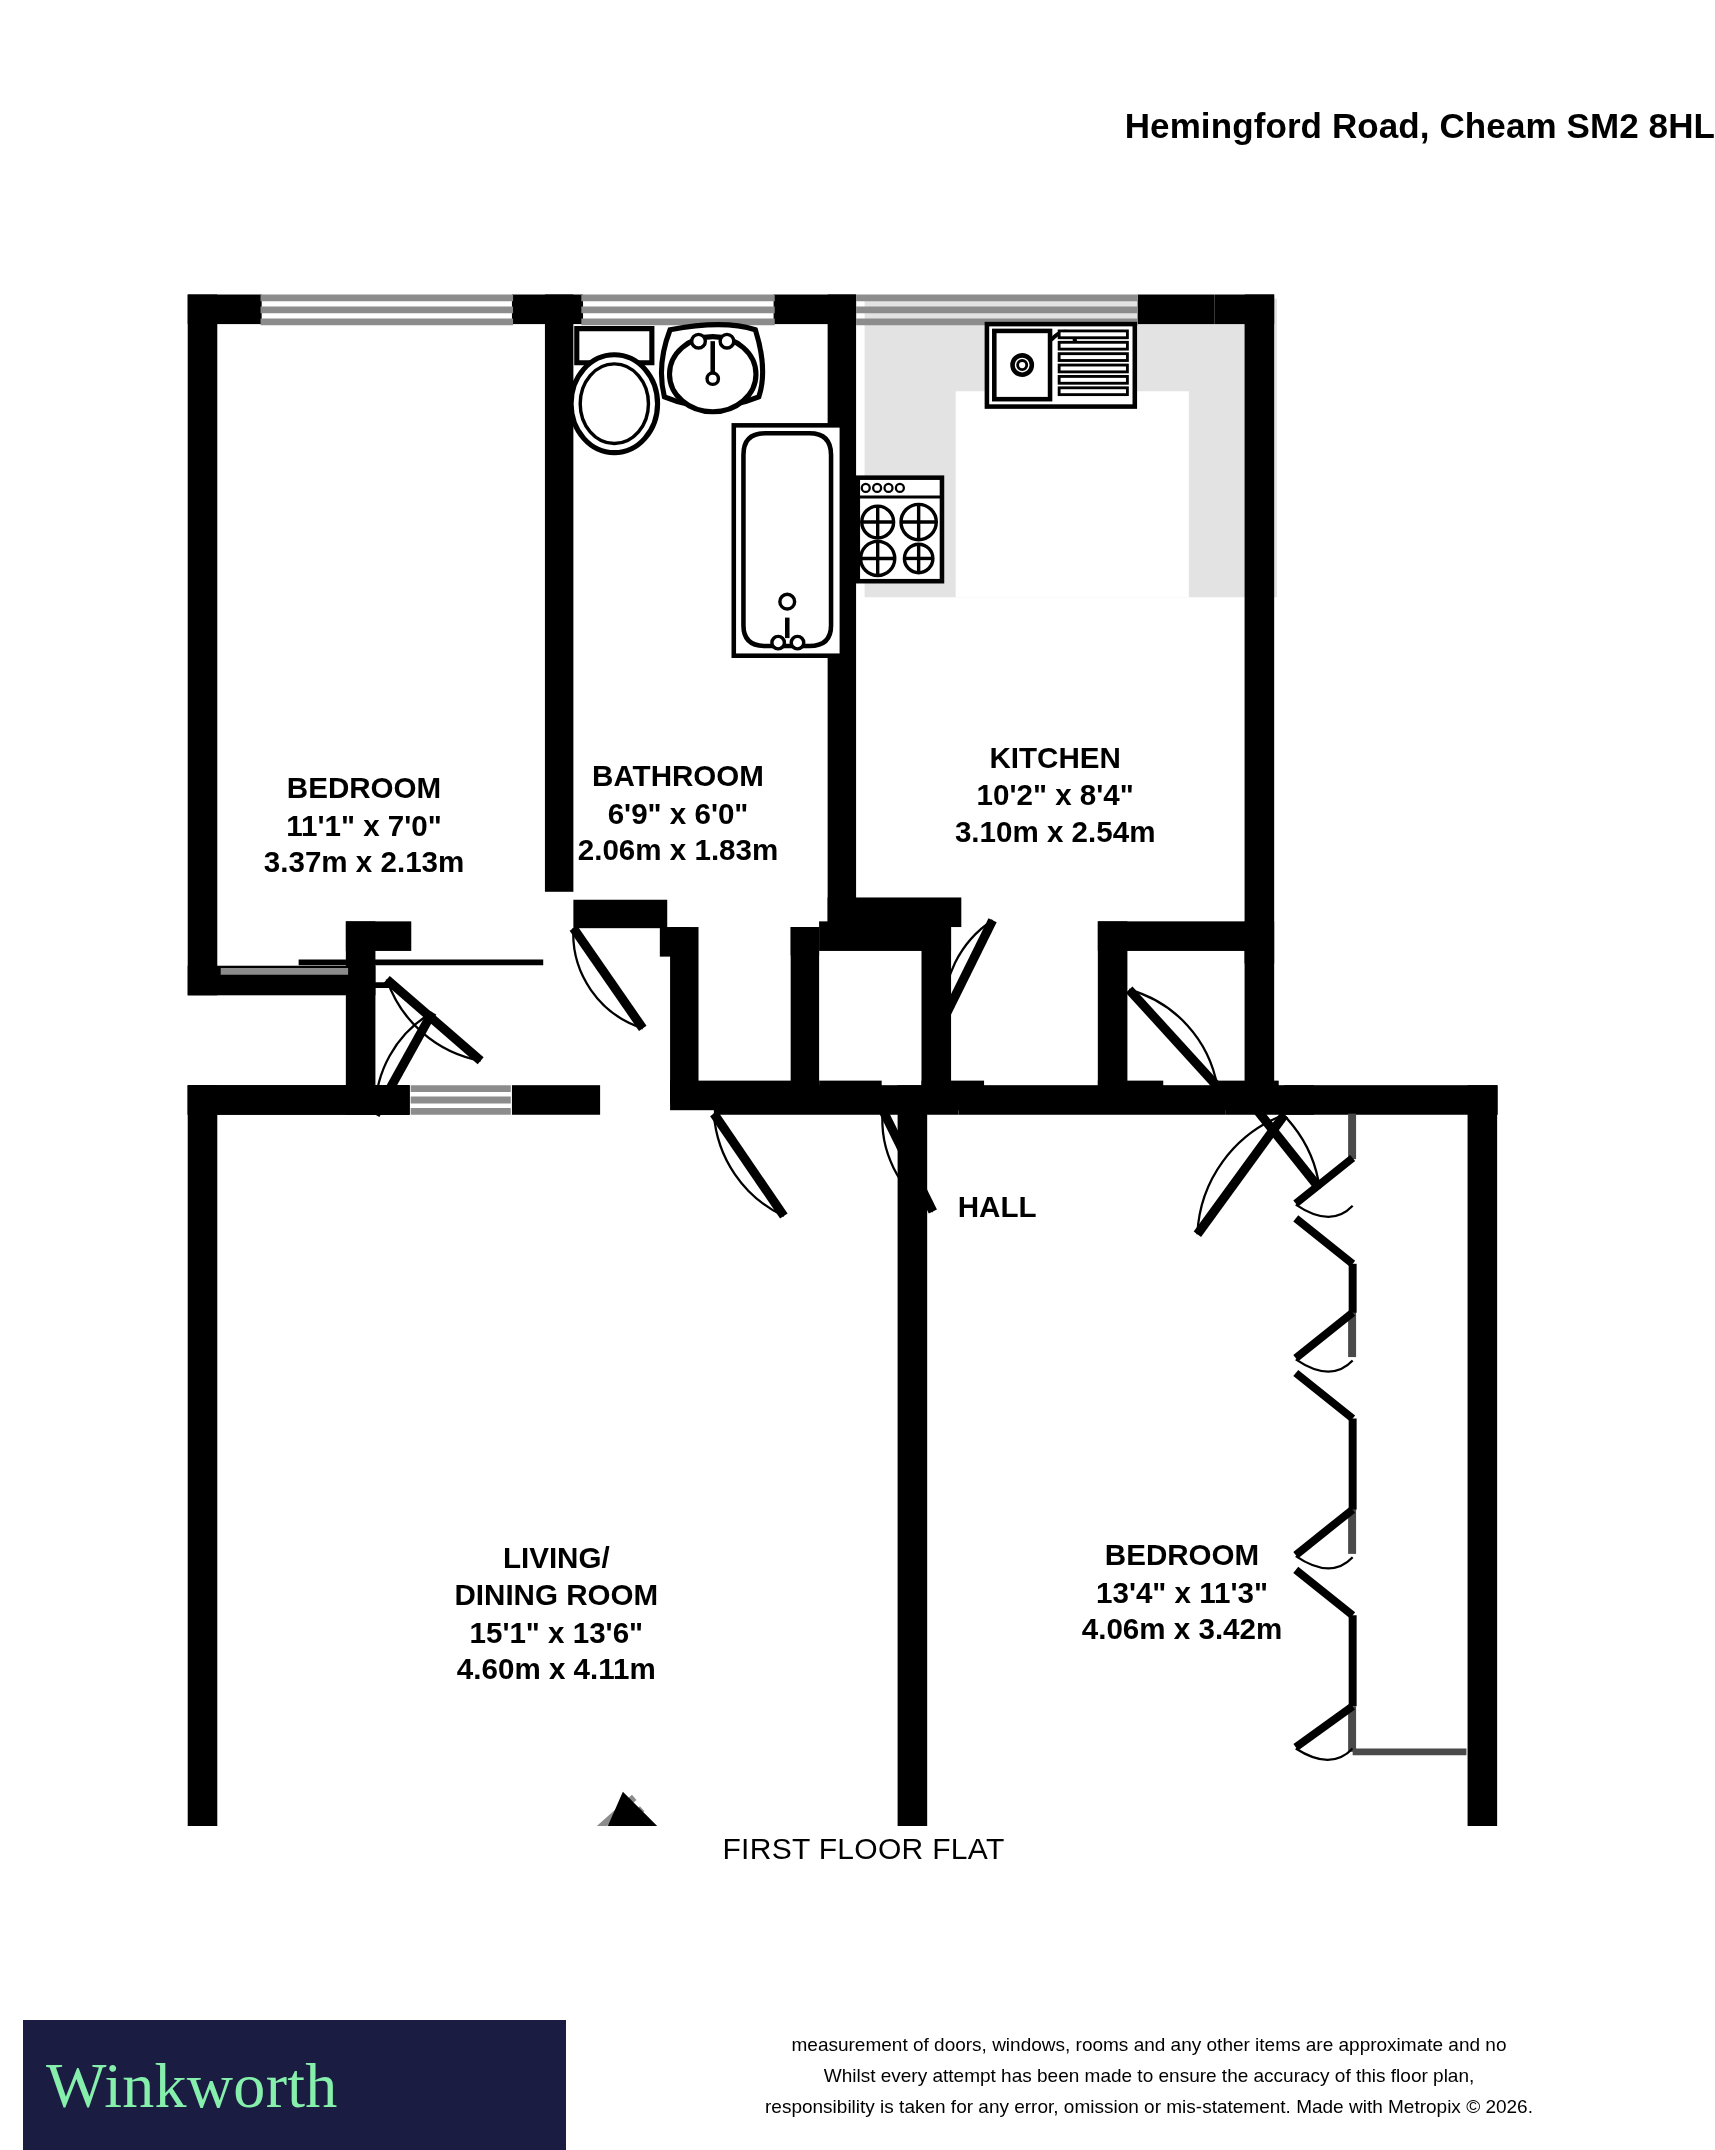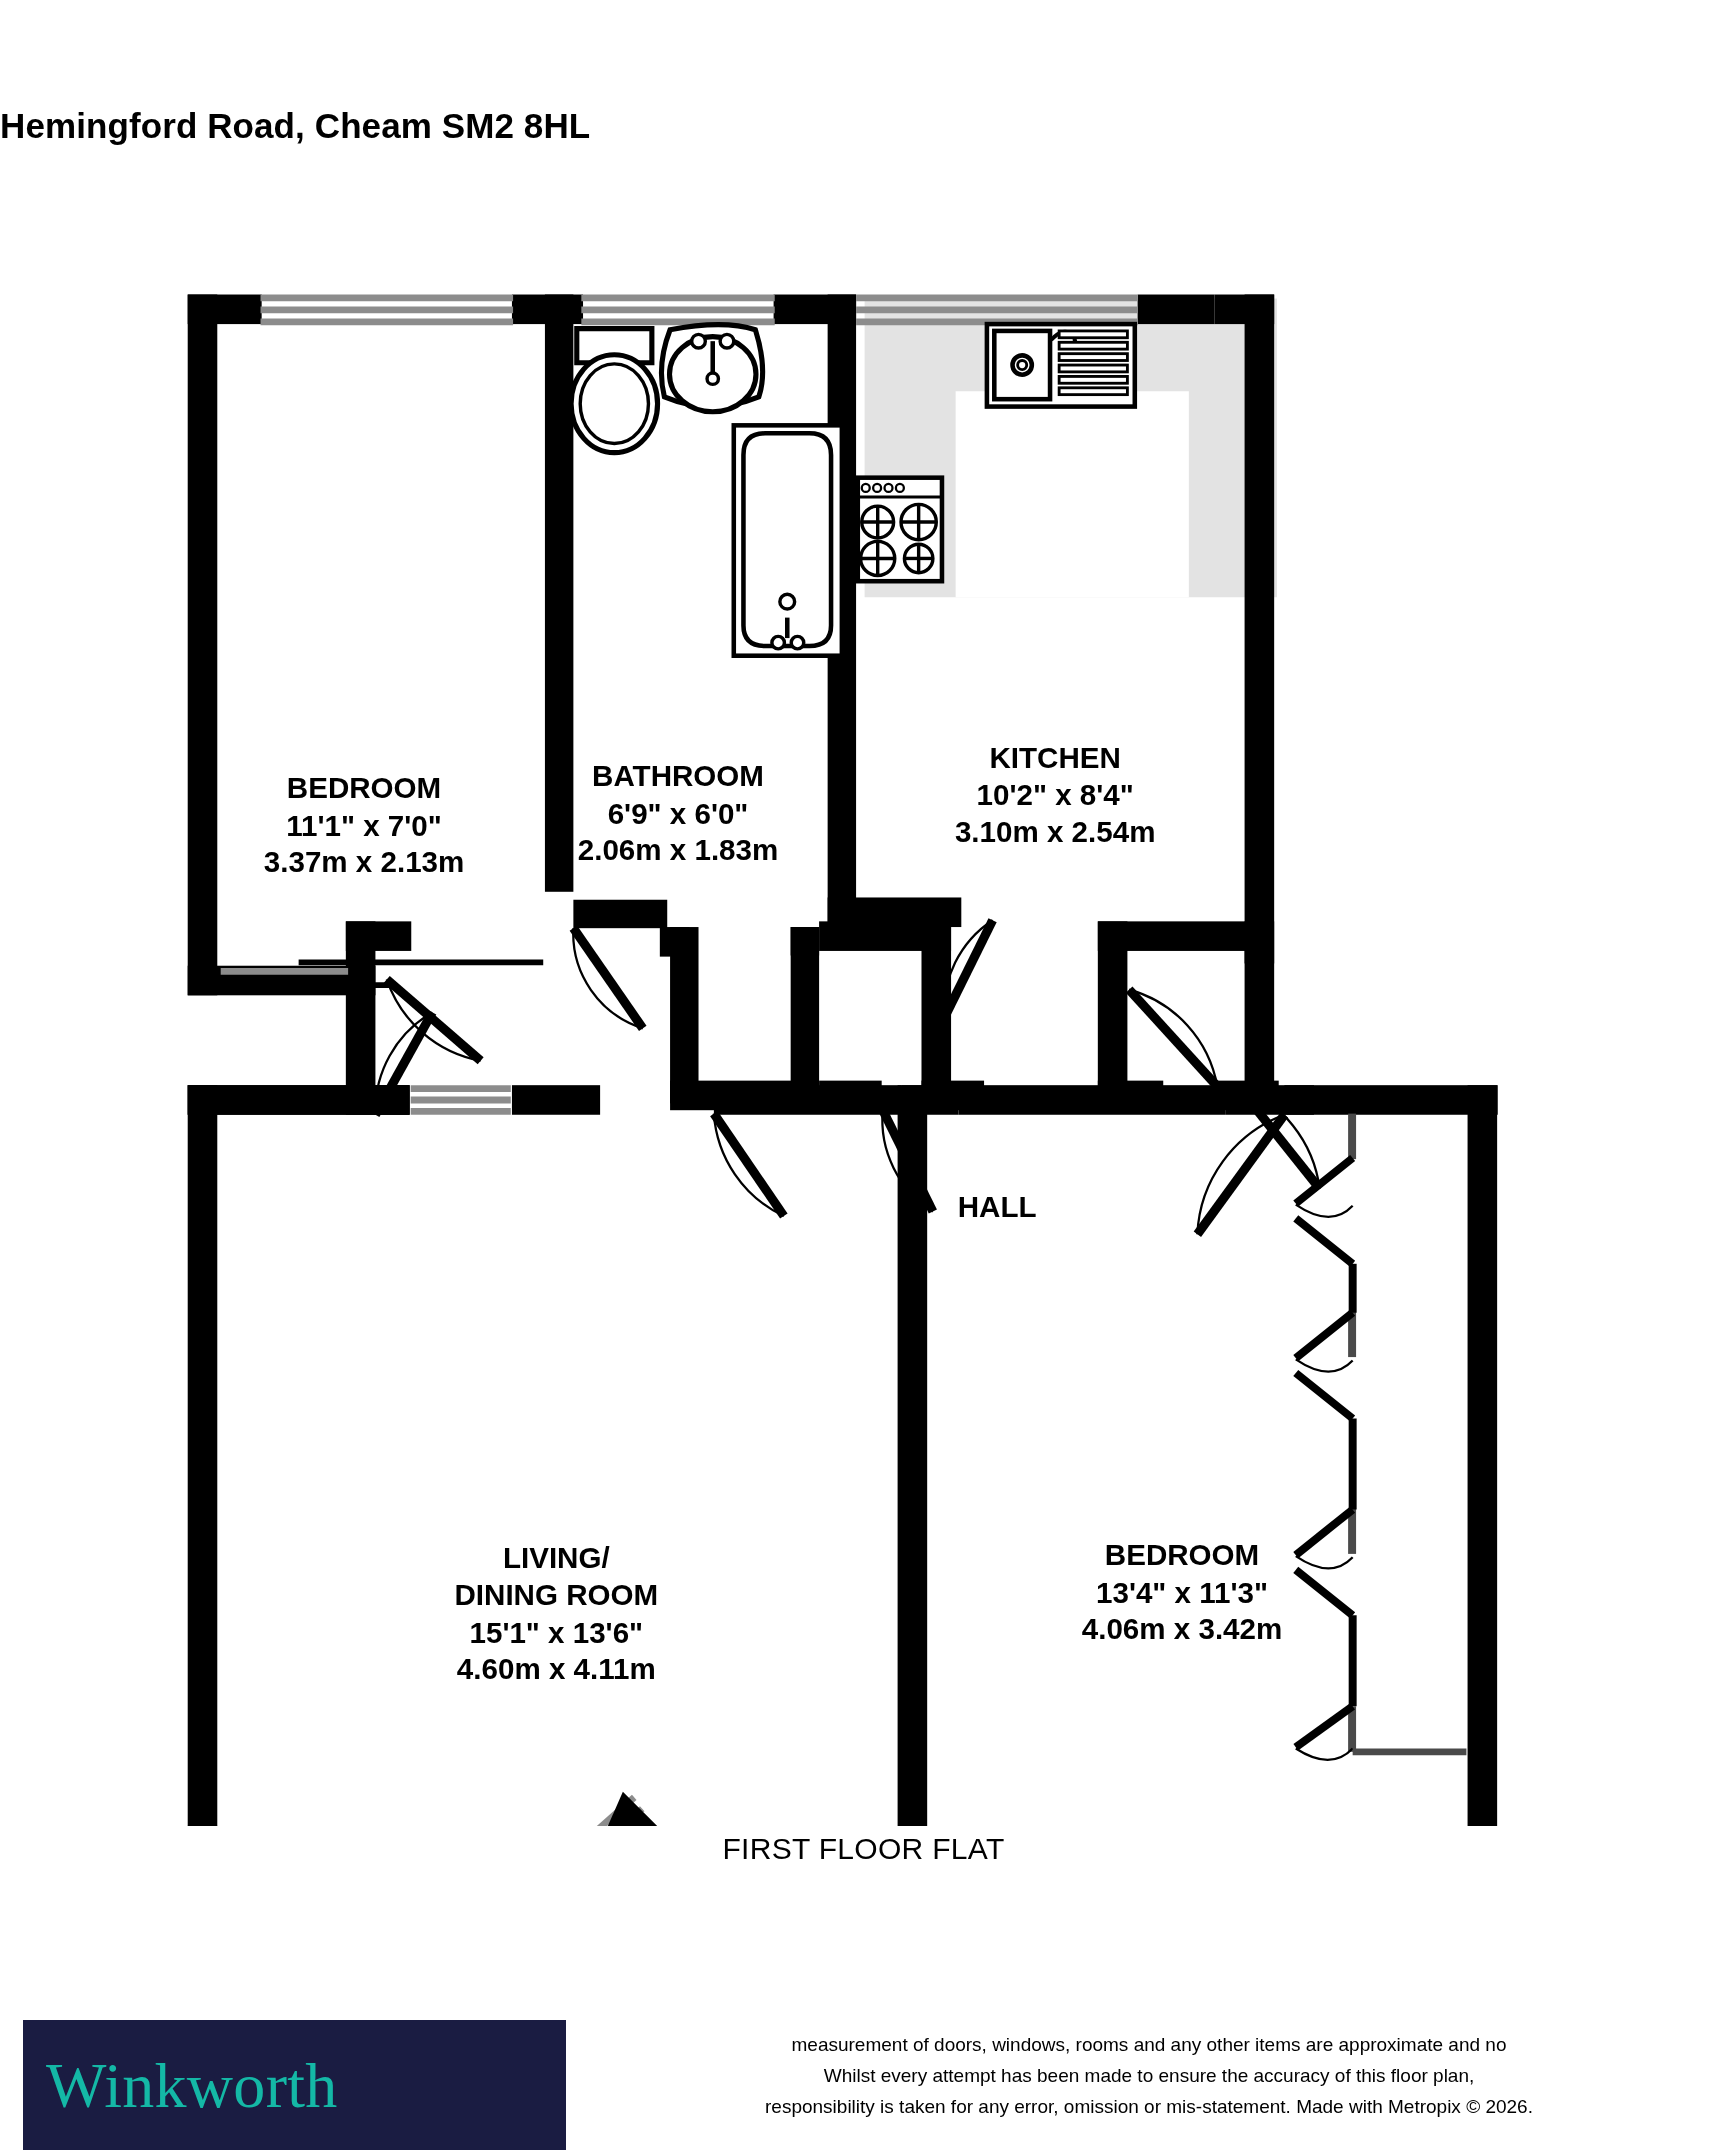--- a/index.html
+++ b/index.html
@@ -14,21 +14,21 @@
     position: relative;
     overflow: hidden;
   }
 
   
   #header {
     position: absolute;
     top: 0; left: 0;
     width: 1715px;
     padding-top: 108px;
-    text-align: left;
+    text-align: right;
   }
   #plan-title {
     font-size: 35px;
     font-weight: bold;
     letter-spacing: 0.1px;
     line-height: 1;
     margin: 0;
   }
   #plan-subtitle {
     font-size: 32px;
@@ -65,21 +65,21 @@
   #brand-logo {
     position: absolute;
     left: 23px; top: 17px;
     width: 543px; height: 131px;
     background: #1a1c42;
     display: flex;
     align-items: center;
     padding-left: 23px;
   }
   #brand-logo-text {
-    color: #14b8a6;
+    color: #86efac;
     font-family: "Liberation Serif", serif;
     font-size: 64px;
     line-height: 1;
     letter-spacing: 0.3px;
   }
   #disclaimer {
     position: absolute;
     left: 614px; top: 27px;
     width: 1070px;
     text-align: center;

